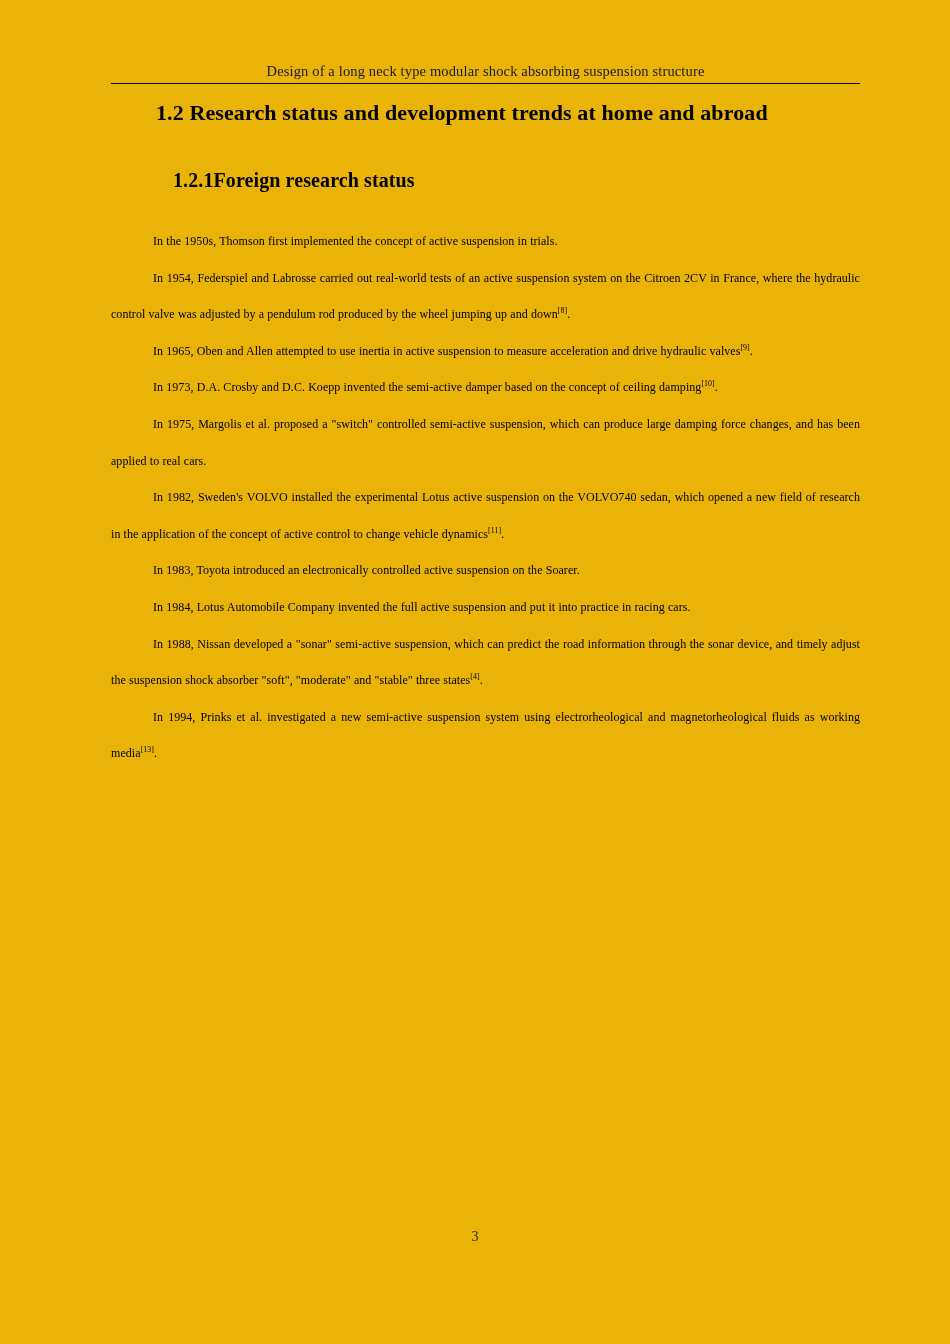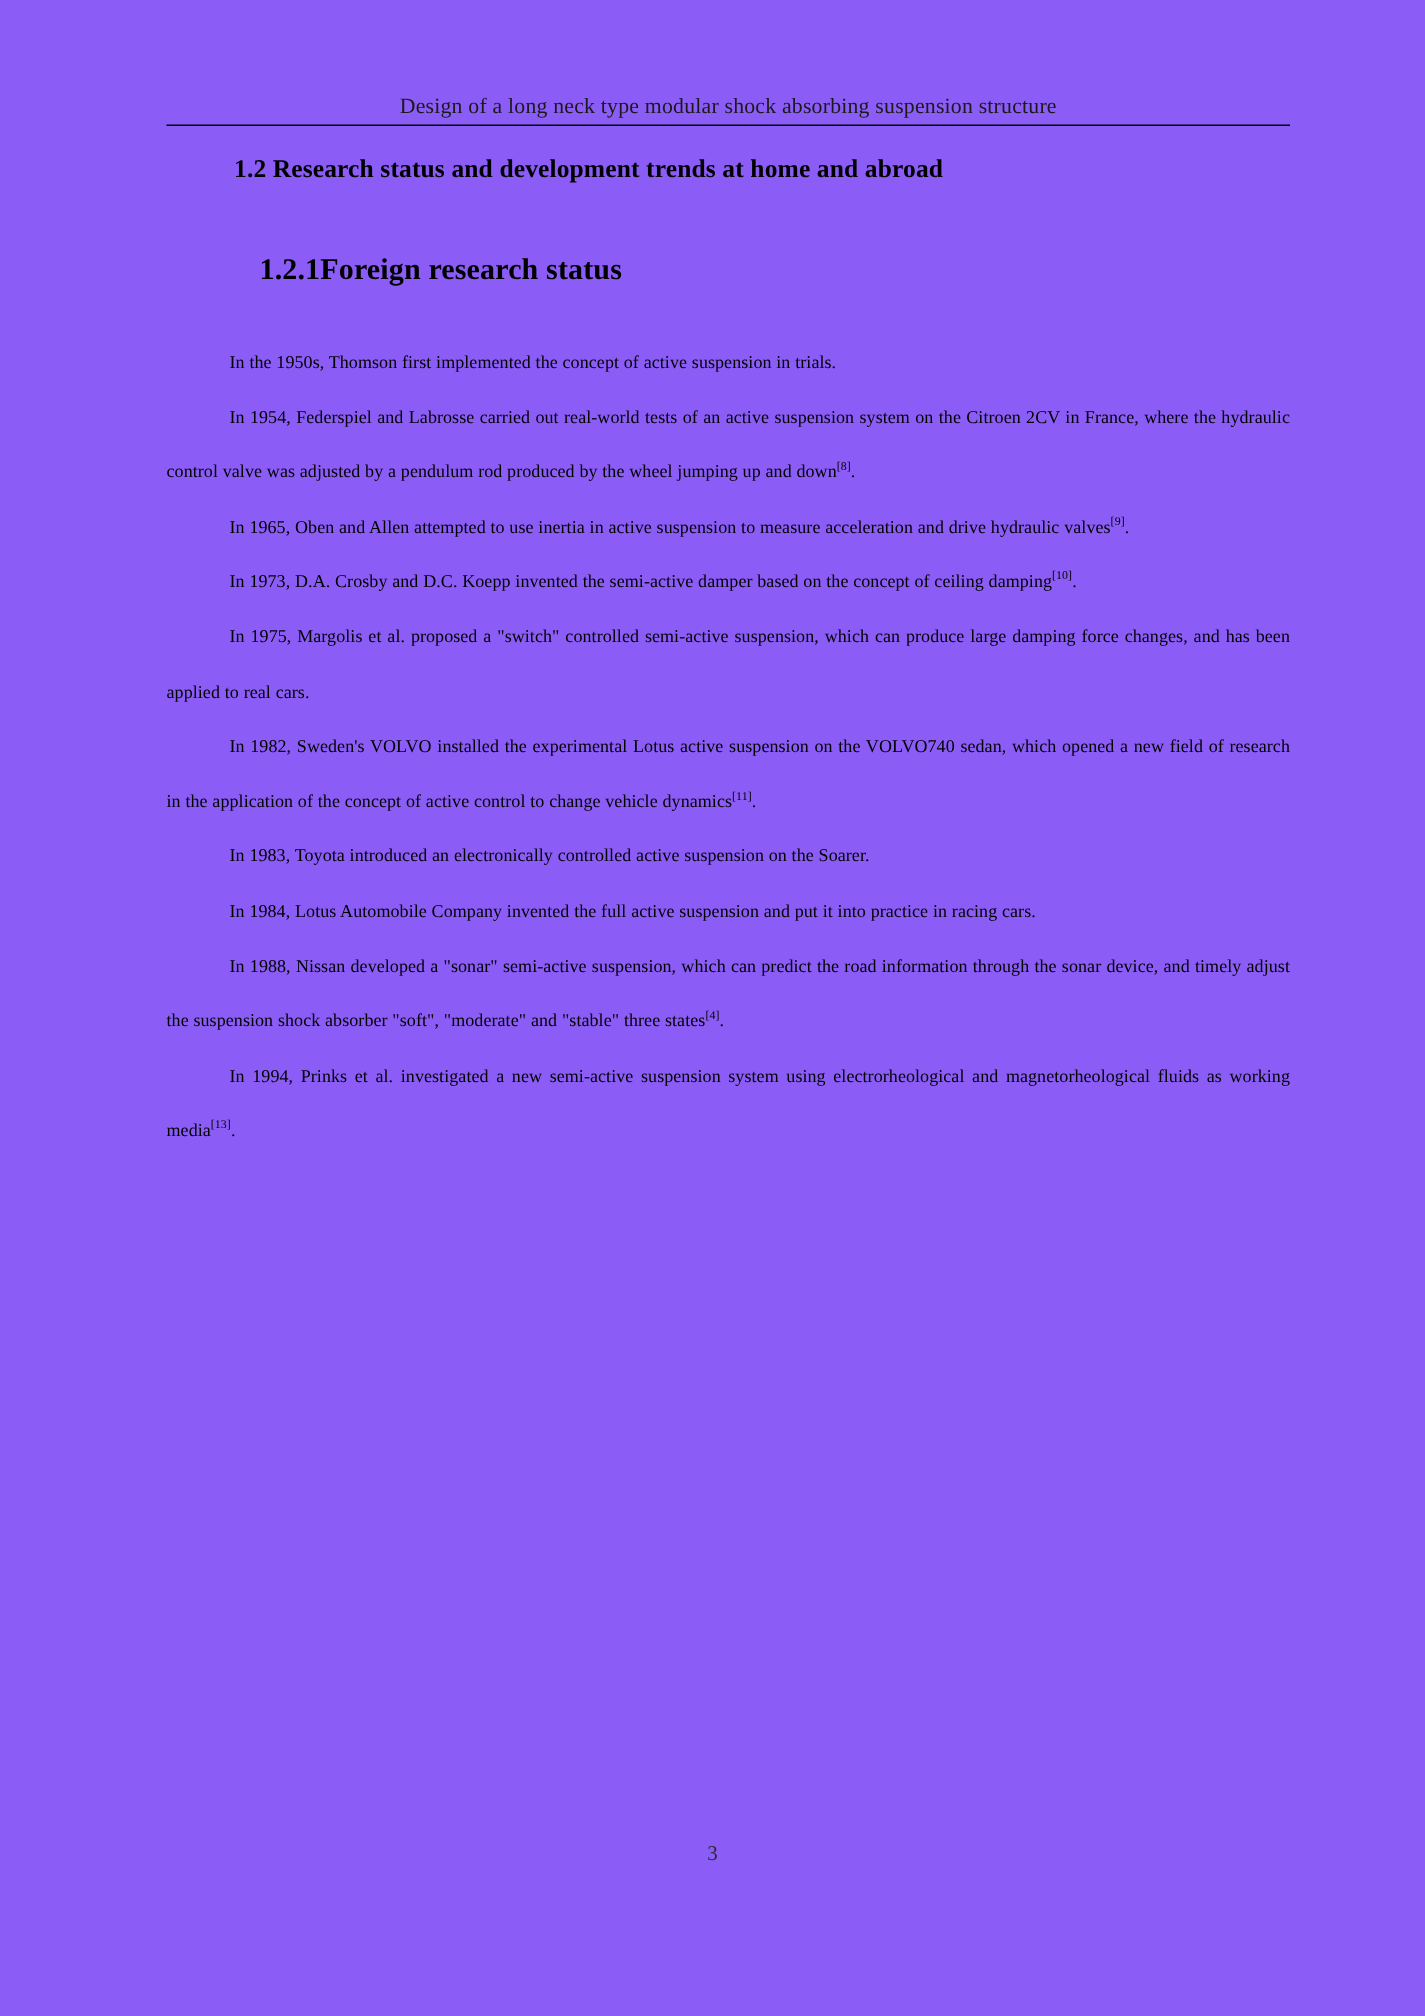--- a/index.html
+++ b/index.html
@@ -4,21 +4,21 @@
 <style>
   html, body {
     margin: 0;
     padding: 0;
     background: #ffffff;
   }
   .page {
     position: relative;
     width: 950px;
     height: 1344px;
-    background: #8b5cf6;
+    background: #eab308;
     margin: 0 auto;
     overflow: hidden;
     font-family: "Liberation Serif", "DejaVu Serif", serif;
     color: #000000;
   }
 
   
   .header-zone {
     position: absolute;
     left: 111px;
@@ -42,21 +42,21 @@
 
   
   .content {
     position: absolute;
     left: 111px;
     top: 98px;
     width: 749px;
   }
 
   h1.sec-title {
-    font-size: 17px;
+    font-size: 22px;
     font-weight: bold;
     line-height: 30px;
     margin: 0;
     padding: 0;
     text-indent: 45px;
     letter-spacing: 0.005em;
   }
   .gap-after-h1 { height: 21px; }
 
   h2.sub-title {

